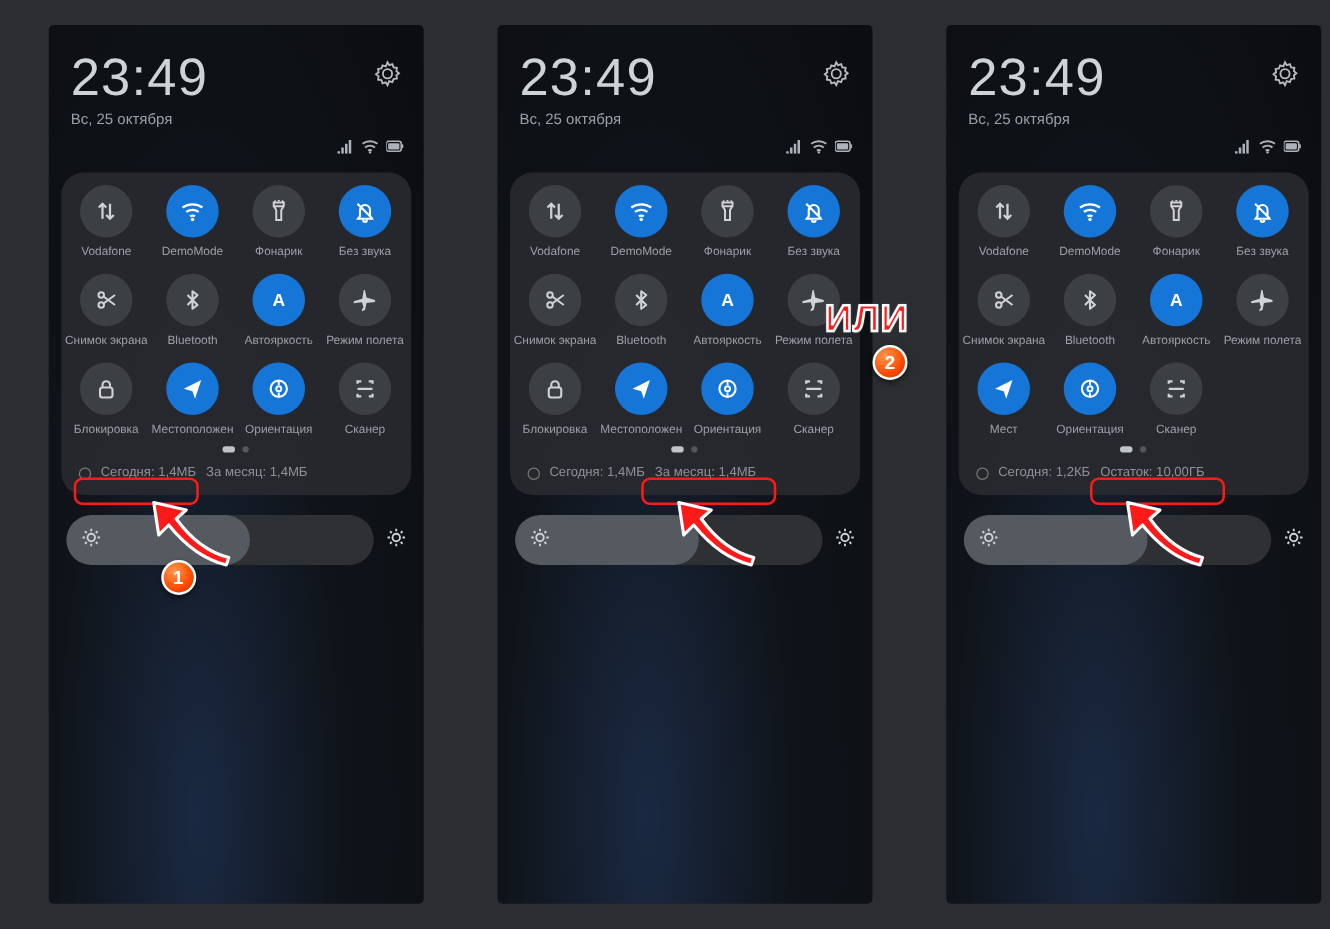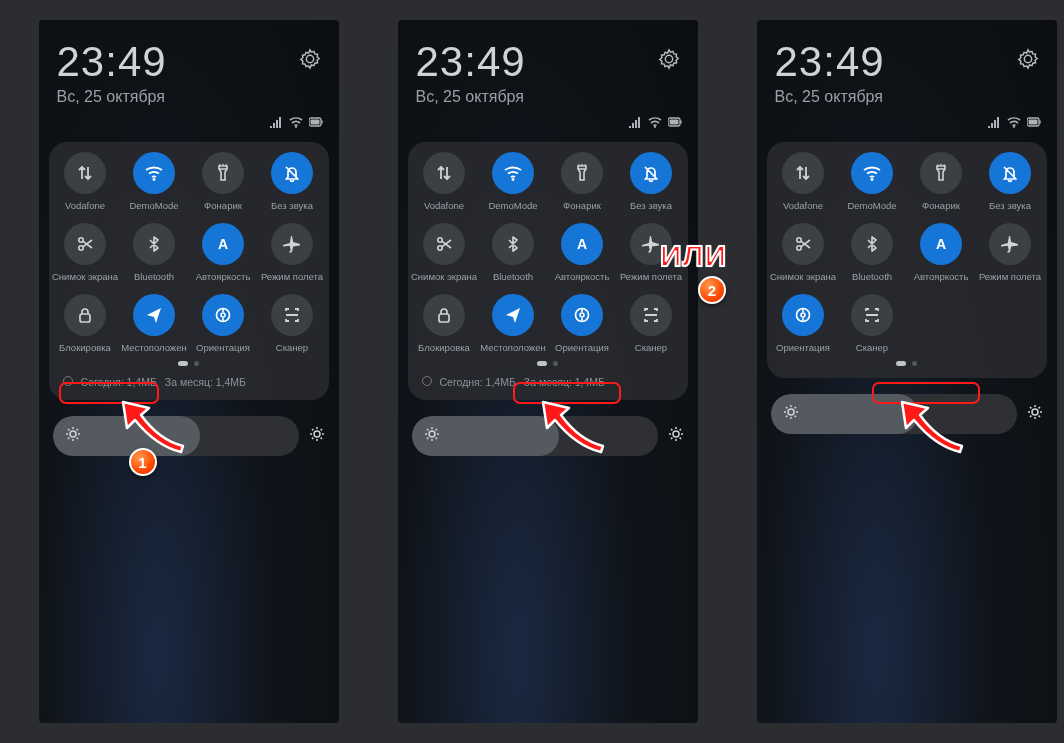--- a/index.html
+++ b/index.html
@@ -35,21 +35,21 @@
     align-items: flex-start;
   }
   .time-block { flex: 1; }
   .time {
     font-size: 42px;
     font-weight: 300;
     color: #cfd2d6;
     letter-spacing: 1px;
   }
   .date {
-    font-size: 16px;
+    font-size: 12px;
     color: #9ba0a6;
     margin-top: 2px;
   }
   .gear { color: #b8bcc2; margin-top: 10px; }
   .gear svg { width: 22px; height: 22px; }
   .status {
     display: flex;
     justify-content: flex-end;
     gap: 6px;
     padding: 2px 16px 6px 0;
@@ -99,21 +99,21 @@
     margin-top: 8px;
   }
   .dot { width: 5px; height: 5px; border-radius: 50%; background: #54575c; }
   .dot.active { background: #bfc4c9; width: 10px; border-radius: 3px; }
   .data-row {
     display: flex;
     gap: 8px;
     padding: 10px 12px 0 12px;
     font-size: 10.5px;
     color: #8e9298;
-    align-items: flex-start;
+    align-items: flex-end;
   }
   .data-indicator {
     width: 10px; height: 10px; border-radius: 50%;
     border: 1.5px solid #777; flex-shrink: 0;
   }
   .data-item { white-space: nowrap; }
   .brightness-row {
     margin: 16px 14px 0 14px;
     display: flex;
     align-items: center;
@@ -634,37 +634,50 @@
        <div class="tile-icon ">
               <svg viewBox="0 0 20 20">
                 <use href="#i-airplane"></use>
               </svg>
             </div>
        <div class="tile-label">Режим полета</div>
      </div>
      <div class="tile">
        <div class="tile-icon active">
               <svg viewBox="0 0 20 20">
+                <use href="#i-location"></use>
+              </svg>
+            </div>
+       <div class="tile-label">Мест</div>
+     </div>
+     <div class="tile">
+       <div class="tile-icon active">
+              <svg viewBox="0 0 20 20">
                 <use href="#i-rotate"></use>
               </svg>
             </div>
        <div class="tile-label">Ориентация</div>
      </div>
      <div class="tile">
        <div class="tile-icon ">
               <svg viewBox="0 0 20 20">
                 <use href="#i-scan"></use>
               </svg>
             </div>
        <div class="tile-label">Сканер</div>
      </div>
         </div>
       <div class="dots">
         <span class="dot active"></span>
           <span class="dot"></span>
+      </div>
+      <div class="data-row">
+        <span class="data-indicator"></span>
+        <span class="data-item ">Сегодня: 1,2КБ</span>
+        <span class="data-item hl-target">Остаток: 10,00ГБ</span>
       </div>
     </div>
     <div class="brightness-row">
       <div class="brightness-bar">
         <div class="brightness-fill">
             <span><svg viewBox="0 0 16 16">
                 <use href="#i-sun"></use>
               </svg></span>
           </div>
       </div>

